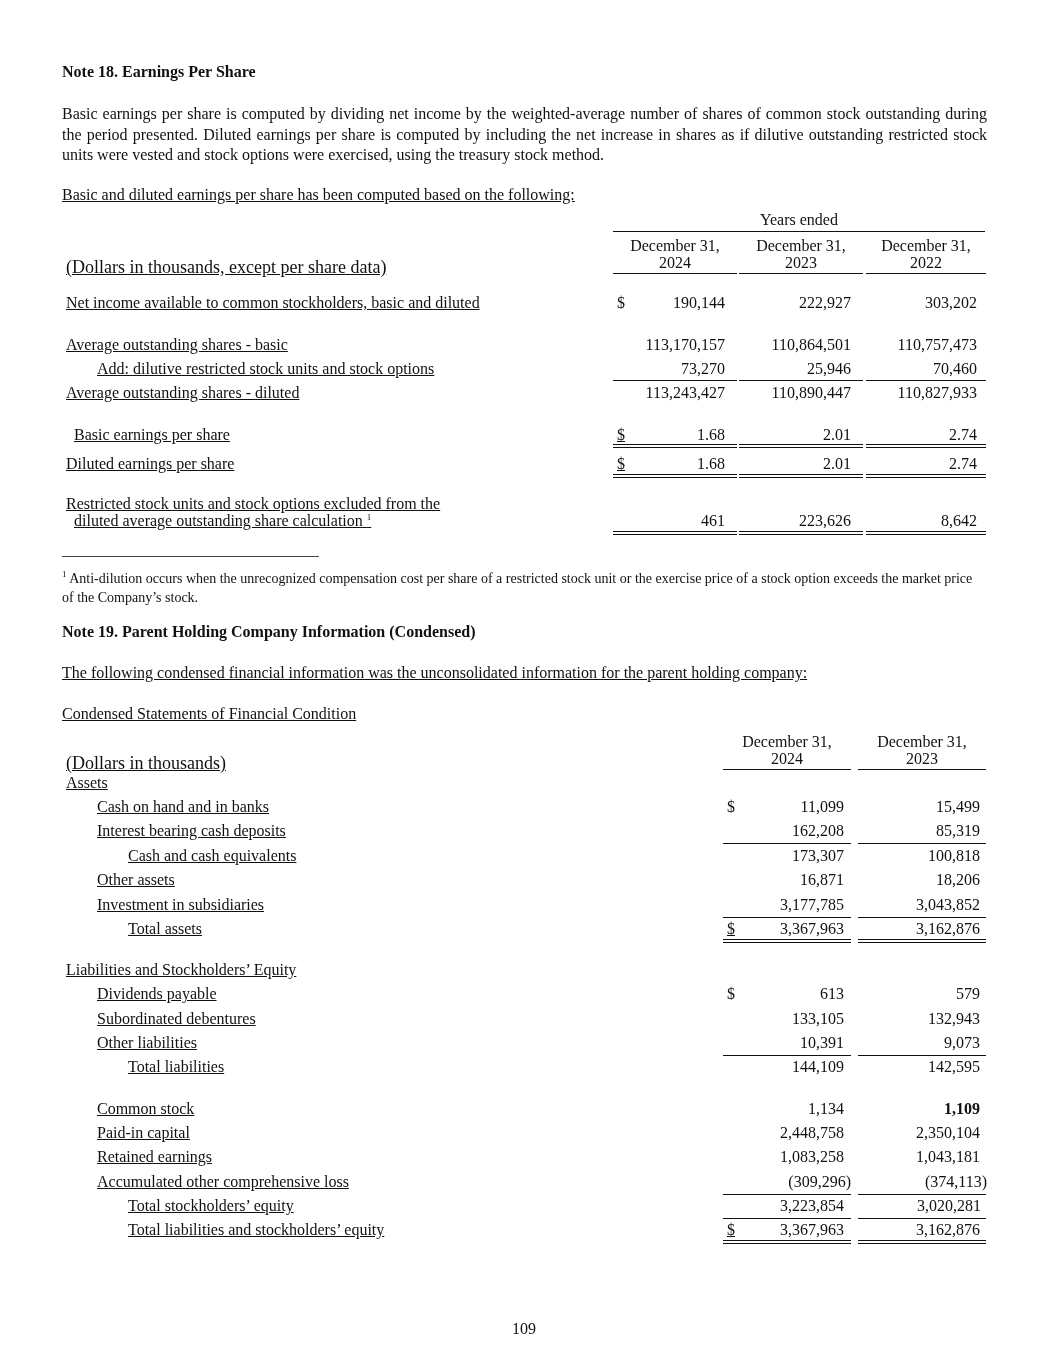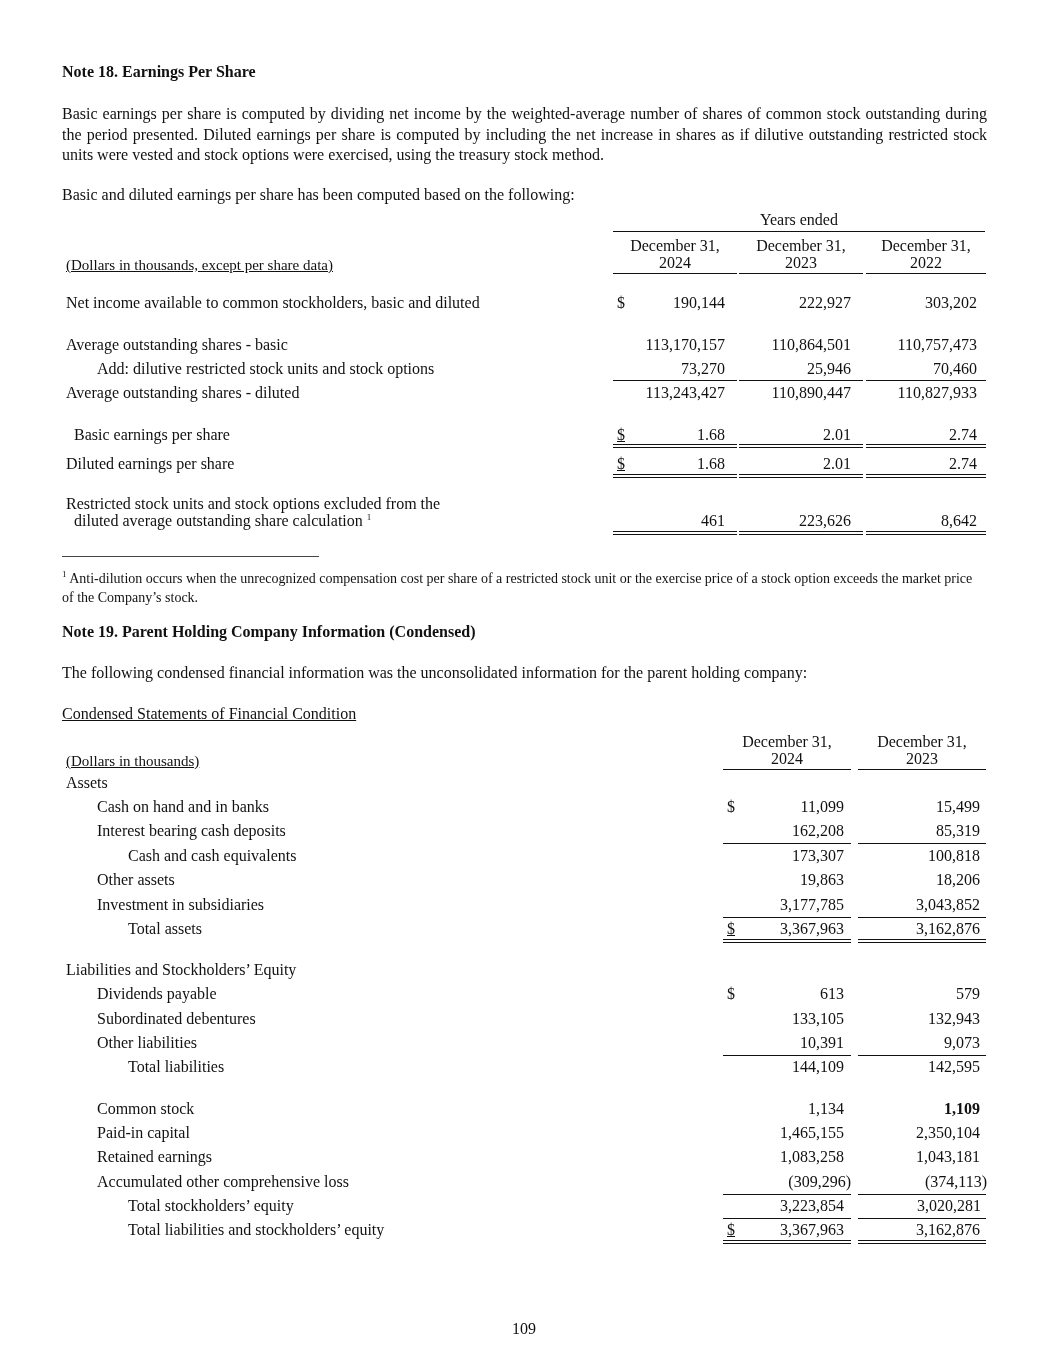--- a/index.html
+++ b/index.html
@@ -4,23 +4,23 @@
 <style>
   html, body { margin: 0; padding: 0; background: #ffffff; }
   body {
     width: 1048px; height: 1365px; position: relative; overflow: hidden;
     font-family: "Liberation Serif", "DejaVu Serif", serif;
     font-size: 16px; color: #111;
   }
   .page { position: absolute; left: 62px; top: 0; width: 925px; }
   .h { font-weight: bold; position: absolute; left: 0; }
   .p { position: absolute; left: 0; width: 925px; line-height: 20.5px; text-align: justify; }
-  .abs { position: absolute; }
+  .abs { position: absolute; text-decoration: underline; }
   .u { text-decoration: underline; }
-  .small { font-size: 15px; }
+  .small { font-size: 18px; }
   .num { position: absolute; text-align: right; white-space: nowrap; }
   .dollar { position: absolute; }
   .line { position: absolute; height: 0; border-top: 1.6px solid #111; }
   .dbl { position: absolute; height: 2px; border-top: 1.6px solid #111; border-bottom: 1.6px solid #111; }
   .colhead { position: absolute; text-align: center; line-height: 17px; }
   .rule { position: absolute; left: 0; width: 257px; border-top: 1px solid #444; }
   .fn { position: absolute; left: 0; width: 925px; font-size: 14px; line-height: 19px; }
   sup { font-size: 9px; }
   .pagenum { position: absolute; left: 0; width: 1048px; text-align: center; top: 1320px; }
 </style>
@@ -162,21 +162,21 @@
     </div>
     <div class="line" style="left:661px; width:128px; top:843px;"></div>
     <div class="line" style="left:796px; width:128px; top:843px;"></div>
     <div>
       <div class="abs" style="top:847px; left:66px;">Cash and cash equivalents</div>
       <div class="num" style="top:847px; right:143px;">173,307</div>
       <div class="num" style="top:847px; right:7px;">100,818</div>
     </div>
     <div>
       <div class="abs" style="top:871px; left:35px;">Other assets</div>
-      <div class="num" style="top:871px; right:143px;">19,863</div>
+      <div class="num" style="top:871px; right:143px;">16,871</div>
       <div class="num" style="top:871px; right:7px;">18,206</div>
     </div>
     <div>
       <div class="abs" style="top:896px; left:35px;">Investment in subsidiaries</div>
       <div class="num" style="top:896px; right:143px;">3,177,785</div>
       <div class="num" style="top:896px; right:7px;">3,043,852</div>
     </div>
     <div class="line" style="left:661px; width:128px; top:917px;"></div>
     <div class="line" style="left:796px; width:128px; top:917px;"></div>
     <div>
@@ -214,21 +214,21 @@
       <div class="num" style="top:1058px; right:7px;">142,595</div>
     </div>
 
     <div>
       <div class="abs" style="top:1100px; left:35px;">Common stock</div>
       <div class="num" style="top:1100px; right:143px;">1,134</div>
       <div class="num" style="top:1100px; right:7px;font-weight:bold;">1,109</div>
     </div>
     <div>
       <div class="abs" style="top:1124px; left:35px;">Paid-in capital</div>
-      <div class="num" style="top:1124px; right:143px;">1,465,155</div>
+      <div class="num" style="top:1124px; right:143px;">2,448,758</div>
       <div class="num" style="top:1124px; right:7px;">2,350,104</div>
     </div>
     <div>
       <div class="abs" style="top:1148px; left:35px;">Retained earnings</div>
       <div class="num" style="top:1148px; right:143px;">1,083,258</div>
       <div class="num" style="top:1148px; right:7px;">1,043,181</div>
     </div>
     <div>
       <div class="abs" style="top:1173px; left:35px;">Accumulated other comprehensive loss</div>
       <div class="num" style="top:1173px; right:136px;">(309,296)</div>

